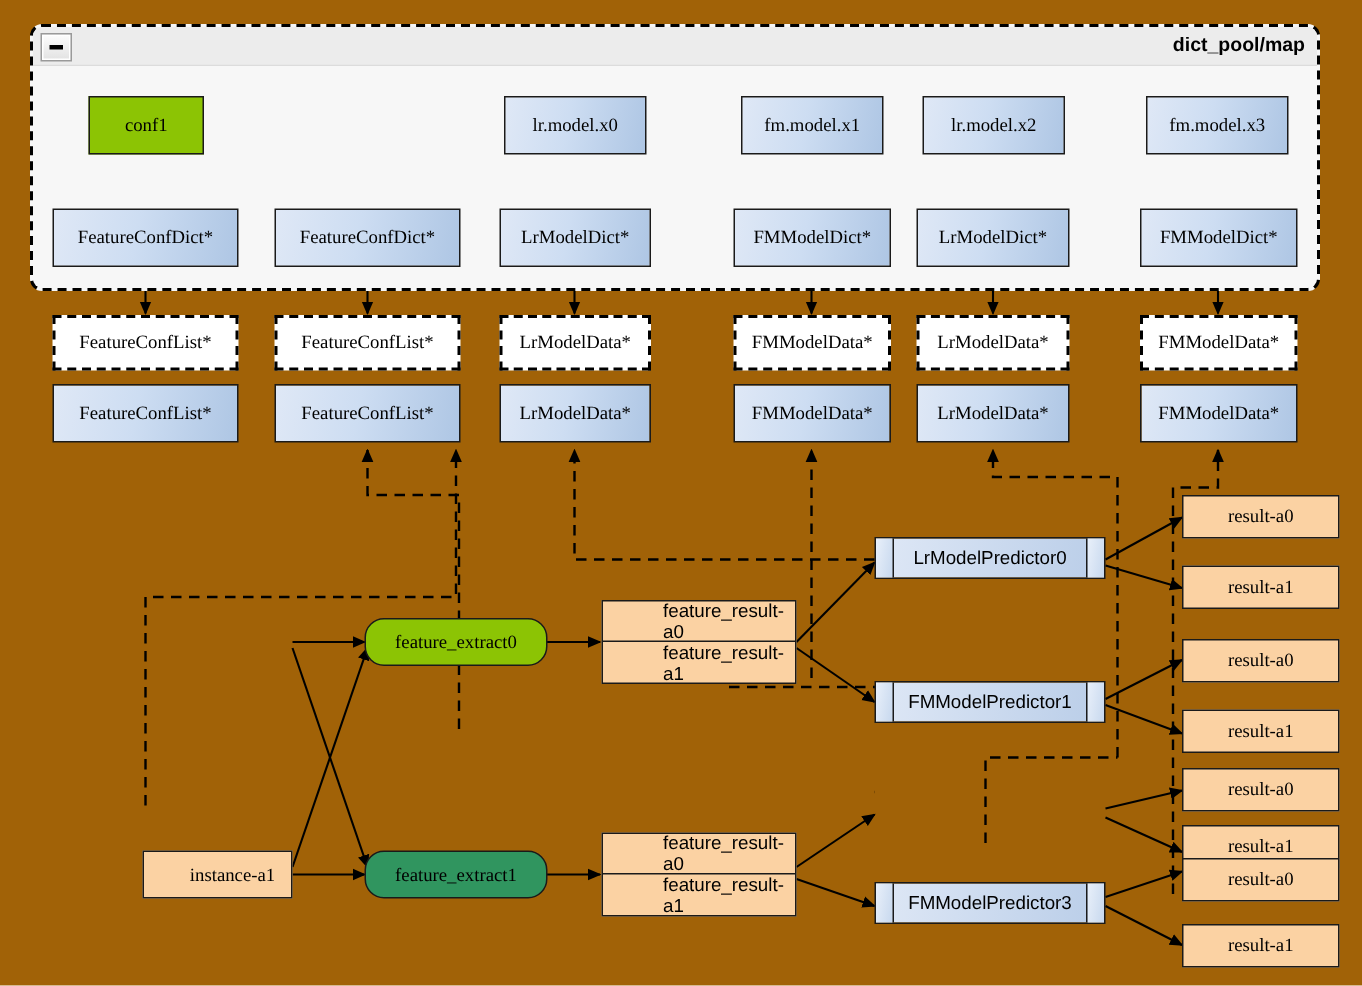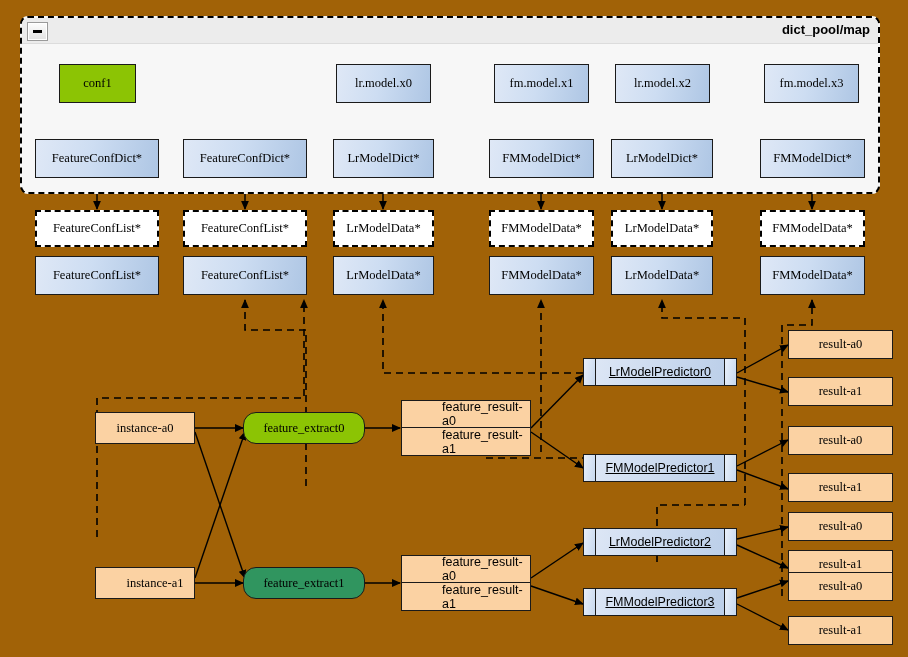--- a/index.html
+++ b/index.html
@@ -28,21 +28,21 @@
   .green1{background:#8cc404;}
   .green2{background:#30955f;}
   .orange{background:#fbd2a3;border:1.5px solid #1a1a1a;}
   .dash{background:#ffffff;border:2px dashed #000;}
 
   .rounded{border-radius:13px;}
   .green1.rounded,.green2.rounded{border:1.5px solid #1a1a1a;}
 
   
   .comp{border:1.5px solid #1a1a1a;background:linear-gradient(100deg,#dfe8f6,#b9cde8);
-        position:absolute;box-sizing:border-box;display:flex;align-items:stretch;text-decoration:underline;}
+        position:absolute;box-sizing:border-box;display:flex;align-items:stretch;}
   .comp .bar{width:11px;background:linear-gradient(100deg,#e9f0fa,#c7d8ee);
         border-right:1.5px solid #1a1a1a;}
   .comp .bar.r{border-right:none;border-left:1.5px solid #1a1a1a;}
   .comp .lbl{flex:1;display:flex;align-items:center;justify-content:center;font-size:12.5px;}
 
   
   .stack{position:absolute;box-sizing:border-box;border:1.5px solid #1a1a1a;background:#fbd2a3;}
   .stack .r1,.stack .r2{height:50%;display:flex;align-items:center;justify-content:center;
         font-size:12.5px;box-sizing:border-box;padding-left:40px;}
   .stack .r1{border-bottom:1.5px solid #1a1a1a;}
@@ -208,23 +208,20 @@
   <div class="node bx blue" style="left:489px;top:256px;width:105px;height:39px;">
       <span>FMModelData*</span>
     </div>
   <div class="node bx blue" style="left:611px;top:256px;width:102px;height:39px;">
       <span>LrModelData*</span>
     </div>
   <div class="node bx blue" style="left:760px;top:256px;width:105px;height:39px;">
       <span>FMModelData*</span>
     </div>
 
-  <div class="node orange" style="left:95px;top:412px;width:100px;height:32px;">
-      <span>instance-a0</span>
-    </div>
   <div class="node orange" style="left:95px;top:567px;width:100px;height:32px;padding-left:20px;">
       <span>instance-a1</span>
     </div>
 
   <div class="node green1 rounded" style="left:243px;top:412px;width:122px;height:32px;">
       <span>feature_extract0</span>
     </div>
   <div class="node green2 rounded" style="left:243px;top:567px;width:122px;height:32px;">
       <span>feature_extract1</span>
     </div>
@@ -241,25 +238,20 @@
   <div class="comp" style="left:583px;top:358px;width:154px;height:28px;">
     <div class="bar"></div>
     <div class="lbl">LrModelPredictor0</div>
     <div class="bar r"></div>
   </div>
   <div class="comp" style="left:583px;top:454px;width:154px;height:28px;">
     <div class="bar"></div>
     <div class="lbl">FMModelPredictor1</div>
     <div class="bar r"></div>
   </div>
-  <div class="comp" style="left:583px;top:528px;width:154px;height:28px;">
-    <div class="bar"></div>
-    <div class="lbl">LrModelPredictor2</div>
-    <div class="bar r"></div>
-  </div>
   <div class="comp" style="left:583px;top:588px;width:154px;height:28px;">
     <div class="bar"></div>
     <div class="lbl">FMModelPredictor3</div>
     <div class="bar r"></div>
   </div>
 
   <div class="node orange" style="left:788px;top:330px;width:105px;height:29px;">
       <span>result-a0</span>
     </div>
   <div class="node orange" style="left:788px;top:377px;width:105px;height:29px;">

